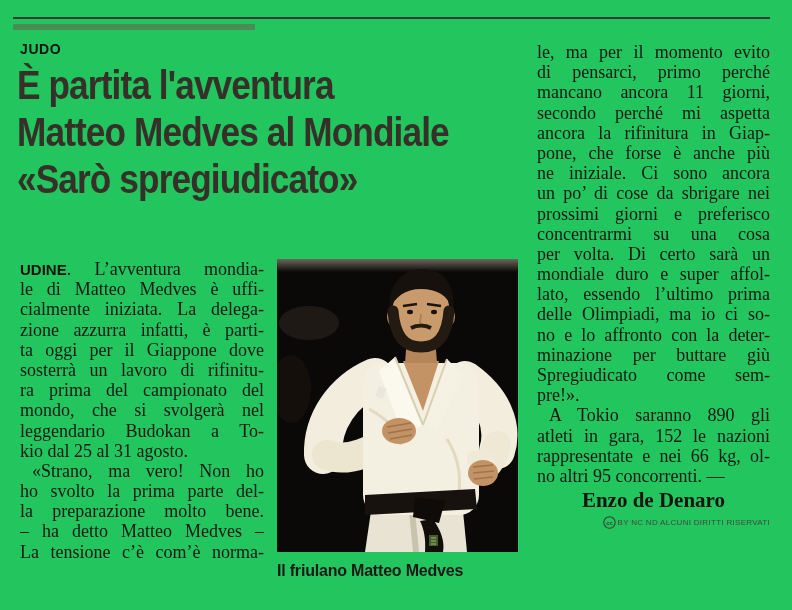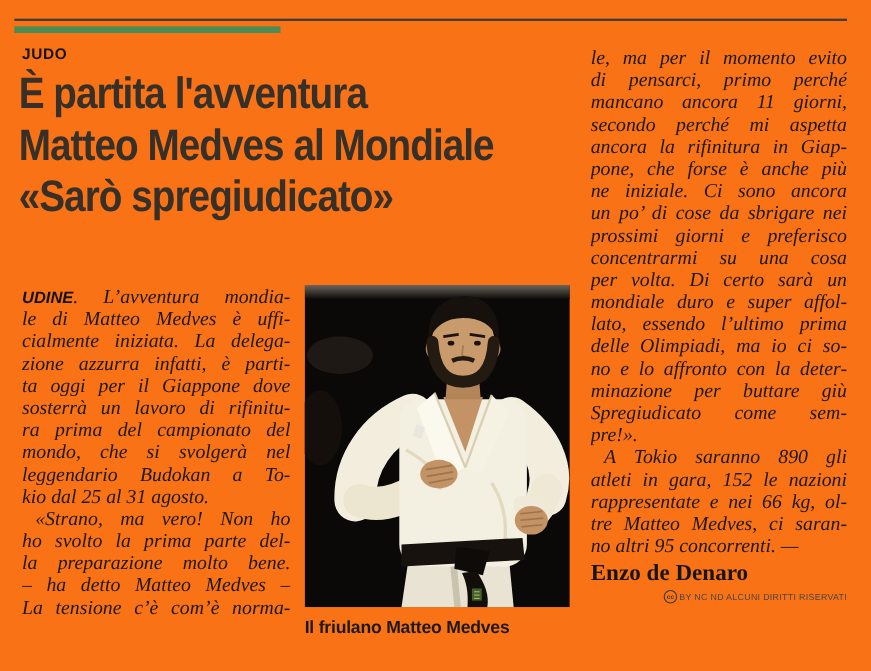--- a/index.html
+++ b/index.html
@@ -1,44 +1,44 @@
 <!DOCTYPE html>
 <html><head>
 <meta charset="utf-8">
 <style>
   html,body{margin:0;padding:0;background:#ffffff;}
-  .page{position:relative;width:792px;height:610px;background:#f97316;overflow:hidden;
+  .page{position:relative;width:792px;height:610px;background:#22c55e;overflow:hidden;
         font-family:"Liberation Sans",sans-serif;}
 
   .top-rule{position:absolute;left:13px;top:17px;width:757px;height:2px;background:#3a3937;}
   .accent-bar{position:absolute;left:13px;top:24px;width:242px;height:6px;background:#4a8c55;}
 
   .kicker{position:absolute;left:20px;top:41px;font-weight:bold;font-size:14px;
           letter-spacing:.6px;color:#161412;}
 
   .headline{position:absolute;left:17px;top:62px;font-weight:bold;font-size:40px;
             line-height:47px;letter-spacing:-1px;color:#363029;white-space:nowrap;
             transform:scaleX(.88);transform-origin:left top;}
   .headline span{display:block;}
 
   .col{position:absolute;font-family:"Liberation Serif",serif;color:#1b1815;}
   .col-left{left:20px;top:259px;width:244px;}
   .col-right{left:537px;top:42px;width:233px;}
   .bl{font-size:18px;line-height:20.2px;height:20.2px;overflow:hidden;
-      text-align:justify;text-align-last:justify;font-style:italic;}
+      text-align:justify;text-align-last:justify;}
   .bl.nj{text-align-last:left;}
   .bl.ind{text-indent:12px;}
   .dateline{font-family:"Liberation Sans",sans-serif;font-weight:bold;font-size:15px;color:#141210;}
 
   .photo{position:absolute;left:277px;top:259px;width:241px;height:293px;}
   .photo svg{display:block;}
   .caption{position:absolute;left:277px;top:562px;width:250px;font-weight:bold;
            font-size:16px;letter-spacing:-.2px;color:#1b1917;}
 
-  .byline{margin-top:3px;text-align:left;font-weight:bold;font-size:21px;
+  .byline{margin-top:3px;text-align:center;font-weight:bold;font-size:21px;
           line-height:23px;color:#171512;}
   .license{display:flex;justify-content:flex-end;align-items:center;gap:2px;margin-top:4px;
            font-family:"Liberation Sans",sans-serif;}
   .license-text{font-size:8px;color:#474542;letter-spacing:.3px;}
 </style>
 </head>
 <body>
 
 <div class="page">
 
@@ -152,21 +152,20 @@
         <div class="bl">mondiale duro e super affol-</div>
         <div class="bl">lato, essendo l’ultimo prima</div>
         <div class="bl">delle Olimpiadi, ma io ci so-</div>
         <div class="bl">no e lo affronto con la deter-</div>
         <div class="bl">minazione per buttare giù</div>
         <div class="bl">Spregiudicato come sem-</div>
         <div class="bl nj">pre!».</div>
         <div class="bl ind">A Tokio saranno 890 gli</div>
         <div class="bl">atleti in gara, 152 le nazioni</div>
         <div class="bl">rappresentate e nei 66 kg, ol-</div>
-        <div class="bl">tre Matteo Medves, ci saran-</div>
         <div class="bl nj">no altri 95 concorrenti. —</div>
       </div>
     <div class="byline">Enzo de Denaro</div>
     <div class="license">
       <svg width="13" height="13" viewBox="0 0 24 24">
         <circle cx="12" cy="12" r="10.5" fill="none" stroke="#3c3a37" stroke-width="2"></circle>
         <text x="12" y="16" text-anchor="middle" font-size="11" font-weight="bold" fill="#3c3a37" font-family="Liberation Sans, sans-serif">cc</text>
       </svg>
       <span class="license-text">BY NC ND ALCUNI DIRITTI RISERVATI</span>
     </div>

